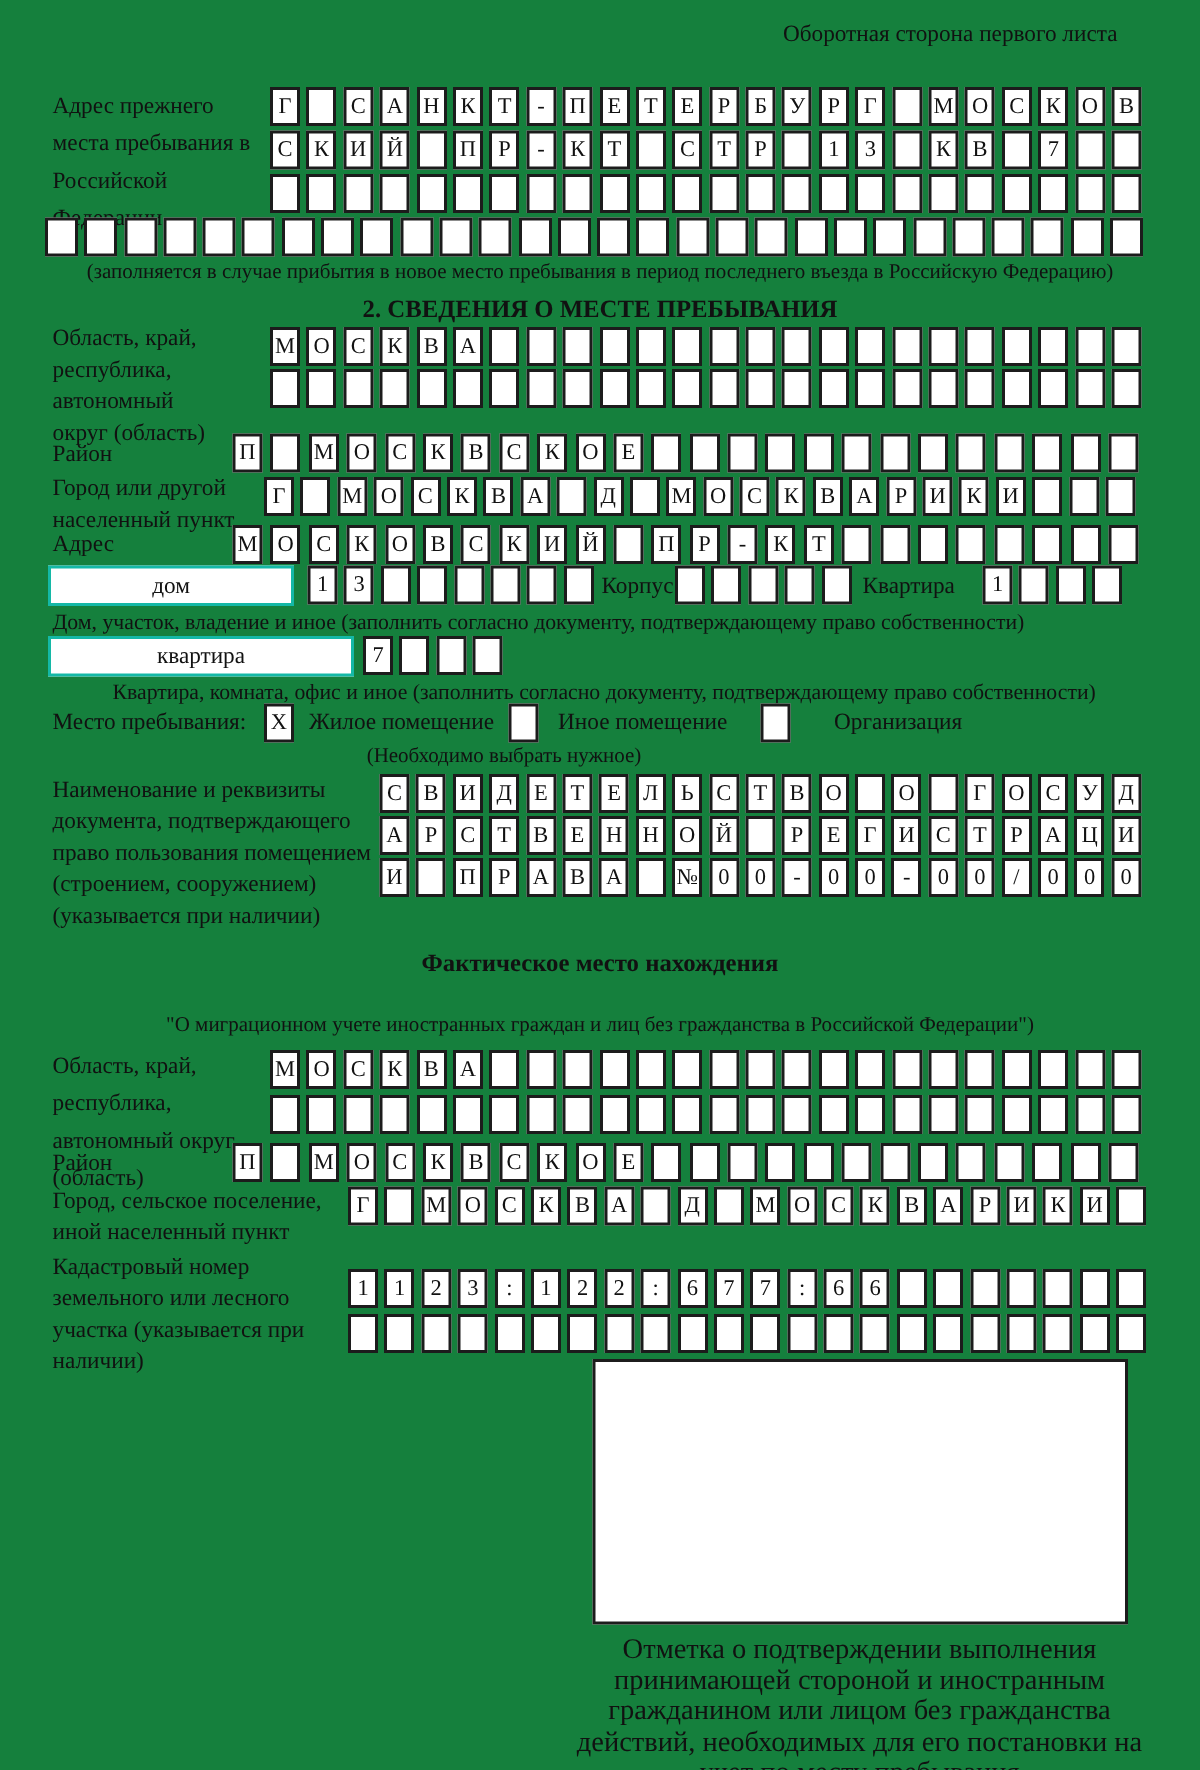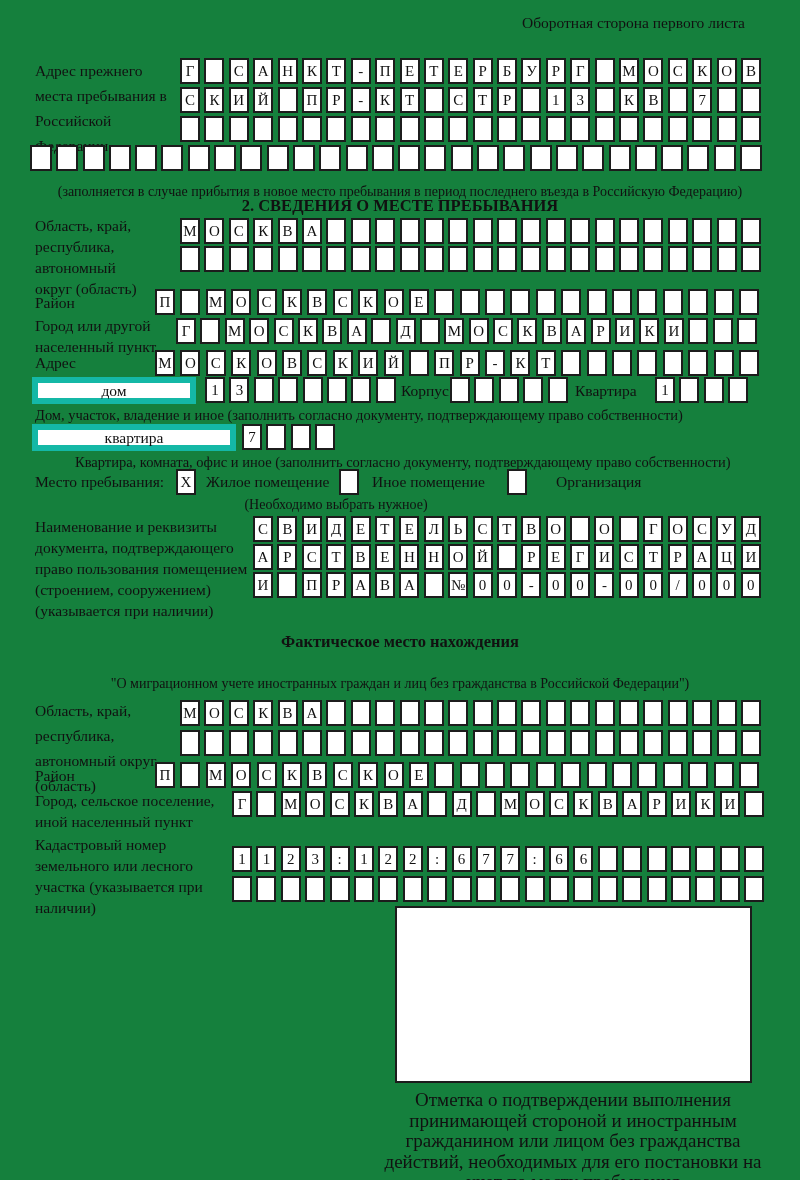--- a/index.html
+++ b/index.html
@@ -13,21 +13,21 @@
   .grid.g44 { gap:4.4px; }
   .grid.g54 { gap:5.4px; }
   .grid.g43 { gap:4.3px; }
   .cell {
     flex:0 0 auto; width:20px; height:26px; border:2px solid #1c1c1c;
     font-size:15px; line-height:22px; text-align:center; background:#fff;
     font-family:"Liberation Serif","DejaVu Serif",serif;
   }
   .cell.wide { width:22px; }
   .bigbox {
-    border:6px solid #14b8a6; height:27px; display:flex; align-items:center;
+    border:2px solid #14b8a6; height:27px; display:flex; align-items:center;
     justify-content:center; font-size:15.5px; background:#fff;
   }
   .note-c { font-size:14px; text-align:center; width:740px; left:30px; }
   .cap { font-size:14.5px; }
   .title { font-weight:bold; font-size:16.5px; text-align:center; width:740px; left:30px; }
   .hdr { font-size:15.5px; }
   .stamp-box { border:2px solid #1c1c1c; background:#fff; }
   .stamp-cap { font-size:19px; line-height:20.5px; text-align:center; }
 </style>
 </head>
@@ -139,21 +139,21 @@
       <span class="cell wide"></span>
       <span class="cell wide"></span>
       <span class="cell wide"></span>
       <span class="cell wide"></span>
       <span class="cell wide"></span>
       <span class="cell wide"></span>
       <span class="cell wide"></span>
       <span class="cell wide"></span>
       <span class="cell wide"></span>
     </div>
-  <div class="abs note-c" style="top:174px;margin-top:10px;">(заполняется в случае прибытия в новое место пребывания в период последнего въезда в Российскую Федерацию)</div>
+  <div class="abs note-c" style="top:174px;">(заполняется в случае прибытия в новое место пребывания в период последнего въезда в Российскую Федерацию)</div>
 
   <div class="abs title" style="top:196px;">2. СВЕДЕНИЯ О МЕСТЕ ПРЕБЫВАНИЯ</div>
 
   <div class="abs lbl" style="top:215px; left:35px; width:116px;">Область, край, республика, автономный округ (область)</div>
   <div class="abs grid g44" style="top:218px; left:180px;">
       <span class="cell">М</span>
       <span class="cell">О</span>
       <span class="cell">С</span>
       <span class="cell">К</span>
       <span class="cell">В</span>

